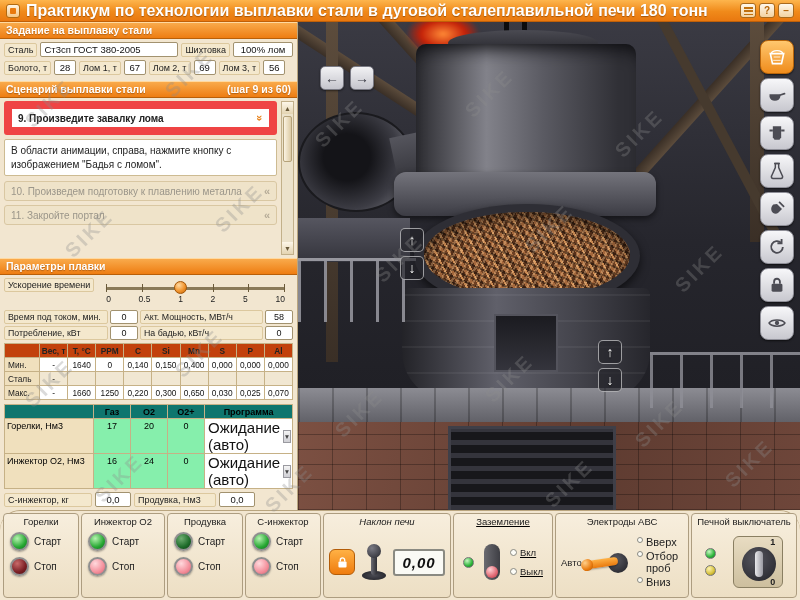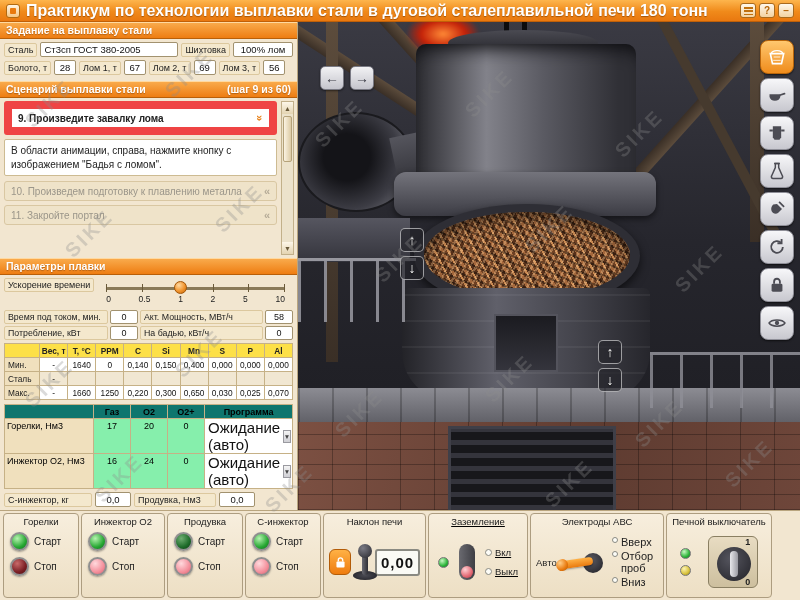--- a/index.html
+++ b/index.html
@@ -54,21 +54,21 @@
   .ticks { position:absolute; left:8px; right:8px; top:6px; display:flex; justify-content:space-between; }
   .tick { width:1px; height:8px; background:#6a5a3a; }
   .tlabels { position:absolute; left:8px; right:8px; top:16px; display:flex; justify-content:space-between; font-size:8.5px; color:#222; }
   .knob { position:absolute; left:calc(40% - 2px); top:3px; width:13px; height:13px; border-radius:50%; background:radial-gradient(circle at 35% 30%,#ffd9a0,#f1952f 55%,#c56808); border:1px solid #a35405; cursor:pointer; }
   .stats { display:grid; grid-template-columns:104px 28px 1fr 28px; gap:2px; margin-bottom:3px; }
   .stats .lbl { font-size:8.8px; }
   .stats .field { font-size:9px; }
 
   .ctable { display:grid; grid-template-columns:34px repeat(9,1fr); gap:1px; background:#c6b186; border:1px solid #c6b186; font-size:8.3px; margin-bottom:4px; }
   .ctable > div { padding:1.5px 1px; }
-  .ch { background:#fde047; font-weight:bold; text-align:center; color:#222; }
+  .ch { background:#c2410c; font-weight:bold; text-align:center; color:#222; }
   .cl { background:#f0e0bd; color:#222; padding-left:3px !important; }
   .cv { background:#fff; text-align:center; color:#111; }
   .cs { background:#f1e7d2; }
 
   .gtable { display:grid; grid-template-columns:88px 36px 36px 36px 1fr; gap:1px; background:#c6b186; border:1px solid #c6b186; font-size:9px; }
   .gtable > div { padding:1.5px 2px; }
   .gh { background:#0f766e; font-weight:bold; text-align:center; }
   .gl { background:#f0e0bd; }
   .gv { background:#86efac; text-align:center; }
   .gp { background:#fff; display:flex; align-items:center; justify-content:space-between; padding:0 1px 0 3px !important; cursor:pointer; }
@@ -118,25 +118,25 @@
   .sbtn-dark { background:rgba(35,35,42,.65); border:1px solid rgba(255,255,255,.55); color:#fff; text-shadow:0 1px 1px #000; }
   .nav-lr { position:absolute; left:22px; top:44px; display:flex; gap:6px; z-index:6; }
   .pairA { position:absolute; left:102px; top:206px; display:flex; flex-direction:column; gap:4px; z-index:6; }
   .pairB { position:absolute; left:300px; top:318px; display:flex; flex-direction:column; gap:4px; z-index:6; }
 
   .toolbar { position:absolute; right:6px; top:18px; display:flex; flex-direction:column; gap:4px; z-index:7; }
   .tool { width:34px; height:34px; border-radius:8px; background:linear-gradient(#f7f7f9,#c8c8cf); border:1px solid #8f8f98; box-shadow:0 1px 2px rgba(0,0,0,.6); display:flex; align-items:center; justify-content:center; cursor:pointer; }
   .tool.active { background:linear-gradient(#ffc76e,#ef8c1c); border-color:#b9650a; }
 
   
-  .bottom { height:90px; background:#f2e6d0; border-top:1px solid #b9a57f; display:flex; gap:2px; padding:2px 3px; }
+  .bottom { height:90px; background:#f2e6d0; border-top:1px solid #b9a57f; display:flex; gap:2px; padding:2px 3px;border-radius:20px; }
   .grp { border:1px solid #ad9d80; border-radius:4px; background:linear-gradient(#f7eedd,#eddfc4); padding:2px 2px; display:flex; flex-direction:column; }
   .grp-title { font-size:9.5px; color:#1a1a1a; text-align:center; margin-bottom:2px; white-space:nowrap; }
   .g1 { width:76px; } .g2 { width:84px; } .g3 { width:76px; } .g4 { width:76px; }
-  .g5 { width:103px; } .g6 { width:100px;text-decoration:underline; } .g7 { width:134px; } .g8 { width:106px; }
+  .g5 { width:128px;font-style:italic; } .g6 { width:100px;text-decoration:underline; } .g7 { width:134px; } .g8 { width:106px; }
   .ss-row { display:flex; align-items:center; gap:5px; padding:3px 4px; cursor:pointer; }
   .ss-label { font-size:10px; color:#222; }
   .led { width:19px; height:19px; border-radius:50%; border:2px solid #8f8f8f; box-shadow:0 1px 2px rgba(0,0,0,.35); }
   .led-green   { background:radial-gradient(circle at 35% 30%,#b6f3b0,#27a833 60%,#0e6b1c); }
   .led-dkgreen { background:radial-gradient(circle at 35% 30%,#6fae72,#1d6b2a 60%,#0c3a12); }
   .led-pink    { background:radial-gradient(circle at 35% 30%,#ffd9dd,#f48f9b 60%,#d4606e); }
   .led-maroon  { background:radial-gradient(circle at 35% 30%,#c96a6a,#7a1f24 60%,#4e1013); }
 
   .tilt-row { display:flex; align-items:center; justify-content:space-between; padding:4px 3px; flex:1; }
   .lockbtn { width:26px; height:26px; border-radius:6px; background:linear-gradient(#ffb145,#ef7c0e); border:1px solid #b35c07; display:flex; align-items:center; justify-content:center; cursor:pointer; }

